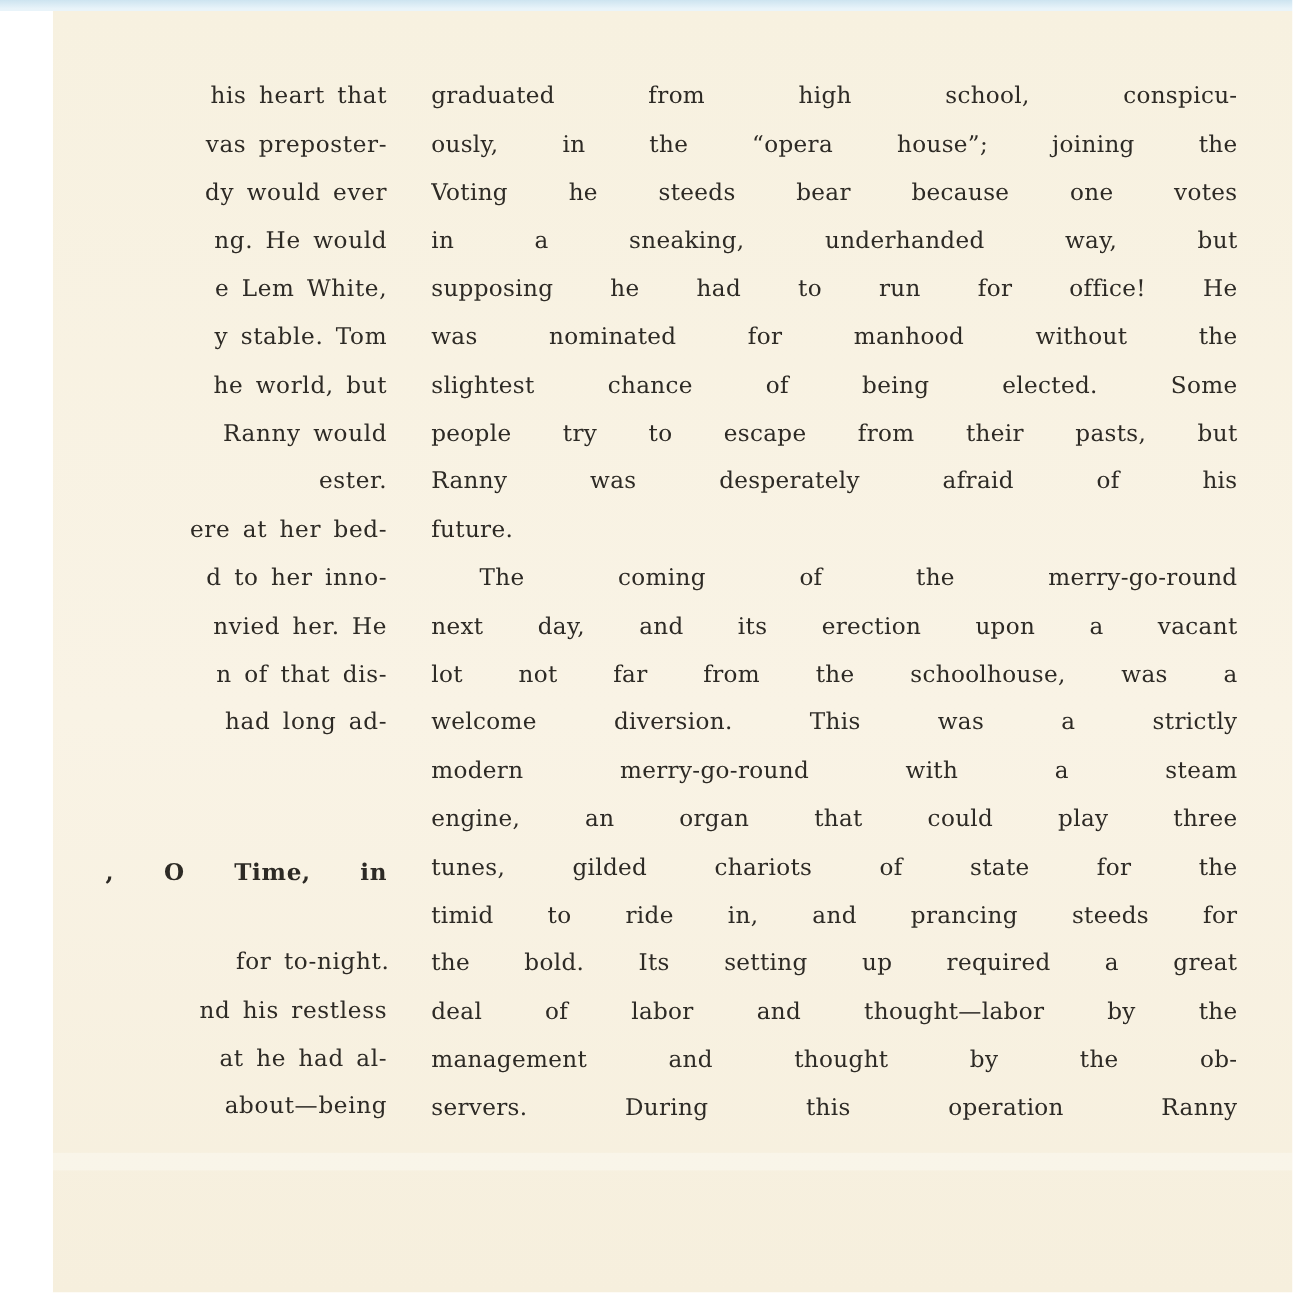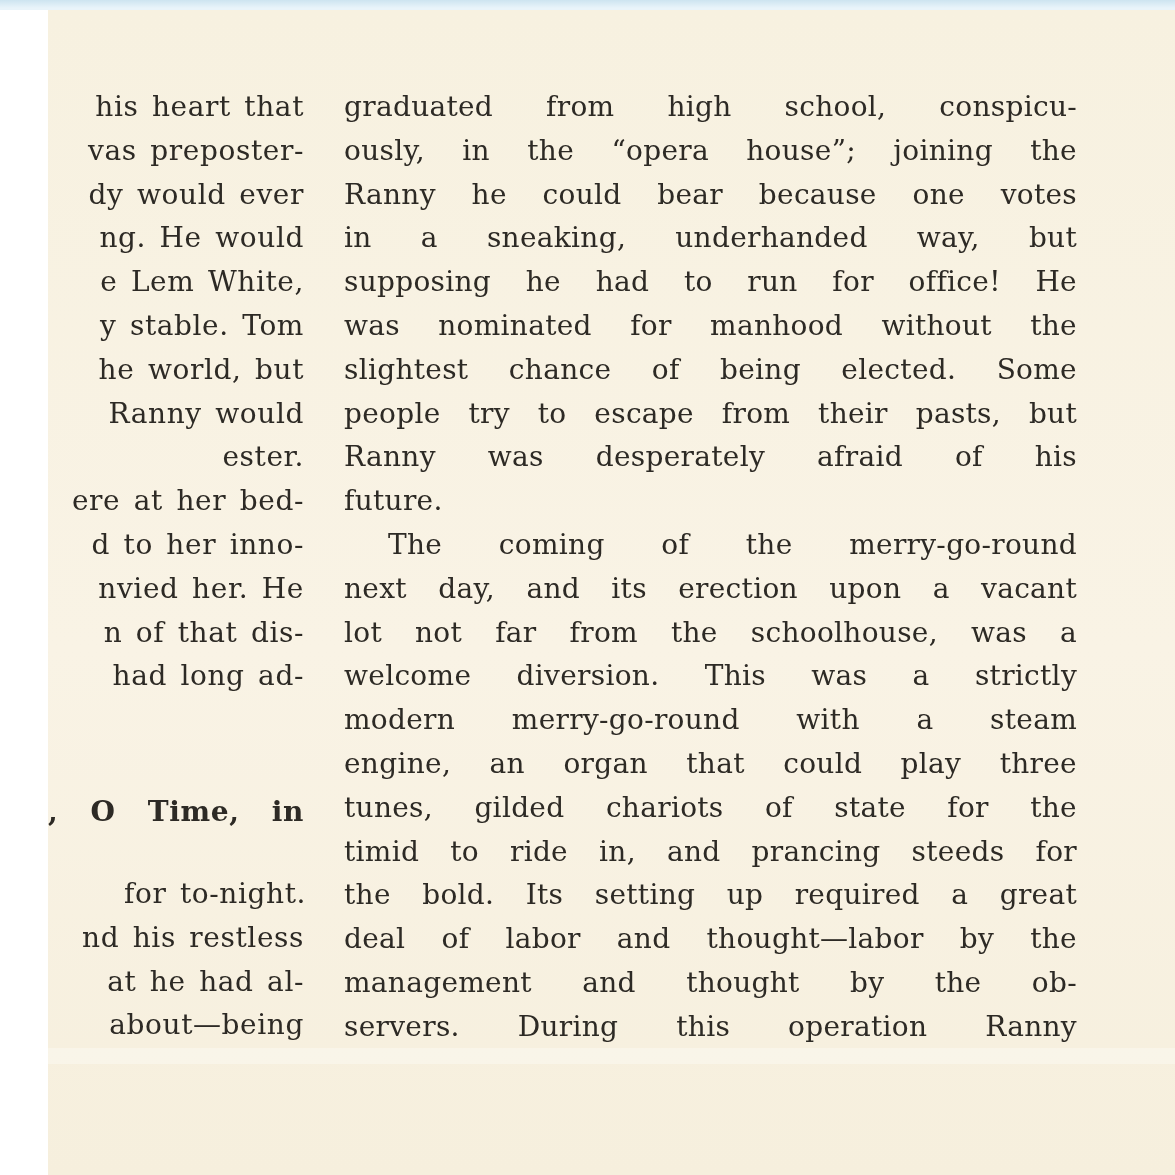--- a/index.html
+++ b/index.html
@@ -27,24 +27,25 @@
     position: absolute; left: 48px; top: 10px; right: 0; bottom: 0;
     background: linear-gradient(180deg, #f7f1e0 0%, #f9f3e5 55%, #f6efdd 100%);
   }
   .scan-band {
     position: absolute; left: 0; right: 0; top: 1038px; height: 16px;
     background: rgba(255,255,255,0.32);
     pointer-events: none;
   }
 
   .col {
-    position: absolute; top: 75px;
+    position: absolute; top: 56px;
     color: #2d2a25;
-    font-size: 28px;
+    font-size: 21px;
     line-height: 43.8px;
+    margin-left: 48px;
   }
   .ln { height: 43.8px; }
 
   
   .col-left { left: 0; width: 258px; letter-spacing: 0.6px; word-spacing: 4px; }
   .col-left .ln { text-align: right; padding-right: 2px; white-space: nowrap; }
   .col-left .verse { white-space: normal; text-align: justify; text-align-last: justify; padding-right: 2px; font-weight: bold; }
   .col-left .align-left { text-align: right; padding-left: 2px; padding-right: 0; }
   .gap-lg { margin-top: 92px; }
   .gap-md { margin-top: 38px; }
@@ -83,21 +84,21 @@
       <div class="ln verse gap-lg">, O Time, in</div>
       <div class="ln align-left gap-md">for to-night.</div>
       <div class="ln">nd his restless</div>
       <div class="ln">at he had al-</div>
       <div class="ln">about—being</div>
     </div>
 
     <div class="col col-right">
       <div class="ln">graduated from high school, conspicu-</div>
       <div class="ln">ously, in the “opera house”; joining the</div>
-      <div class="ln">Ranny he could bear because one votes</div>
+      <div class="ln">Voting he steeds bear because one votes</div>
       <div class="ln">in a sneaking, underhanded way, but</div>
       <div class="ln">supposing he had to run for office! He</div>
       <div class="ln">was nominated for manhood without the</div>
       <div class="ln">slightest chance of being elected. Some</div>
       <div class="ln">people try to escape from their pasts, but</div>
       <div class="ln">Ranny was desperately afraid of his</div>
       <div class="ln last">future.</div>
       <div class="ln indent">The coming of the merry-go-round</div>
       <div class="ln">next day, and its erection upon a vacant</div>
       <div class="ln">lot not far from the schoolhouse, was a</div>

